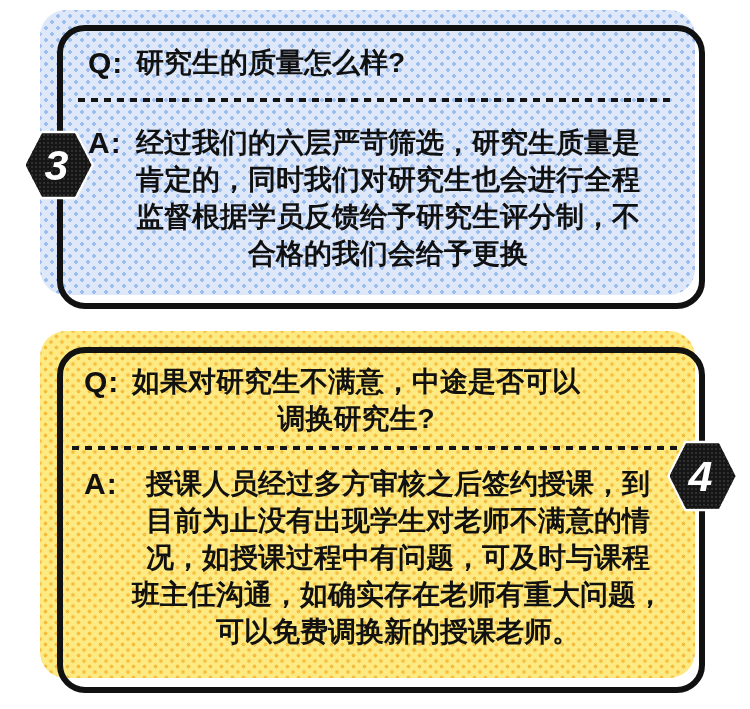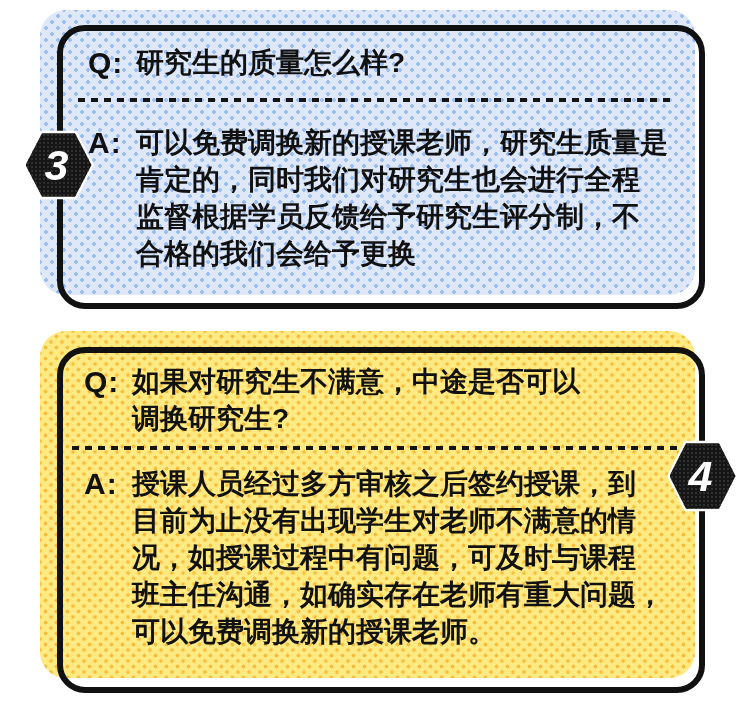--- a/index.html
+++ b/index.html
@@ -69,21 +69,21 @@
 
   
   .qa-row { position: absolute; display: flex; align-items: flex-start; }
   .qa-label {
     flex: none; width: 48px;
     font-size: 30px; font-weight: bold; color: #111111;
     line-height: 37px; letter-spacing: 1px;
   }
   .qa-text {
     font-size: 28px; font-weight: bold; color: #111111;
-    line-height: 37px; white-space: pre;
+    line-height: 37px; white-space: pre; text-align: center;
   }
   .q-row-3 { left: 88px; top: 44px; }
   .a-row-3 { left: 88px; top: 124px; }
   .q-row-4 { left: 84px; top: 363px; }
   .a-row-4 { left: 84px; top: 465px; }
 
   
   .dash {
     position: absolute; height: 3.5px;
     background-image: repeating-linear-gradient(90deg,
@@ -109,21 +109,21 @@
 
     <div class="qa-row q-row-3">
       <span class="qa-label">Q:</span>
       <span class="qa-text">研究生的质量怎么样?</span>
     </div>
 
     <div class="dash dash-3"></div>
 
     <div class="qa-row a-row-3">
       <span class="qa-label">A:</span>
-      <span class="qa-text">可以免费调换新的授课老师，研究生质量是
+      <span class="qa-text">经过我们的六层严苛筛选，研究生质量是
 肯定的，同时我们对研究生也会进行全程
 监督根据学员反馈给予研究生评分制，不
 合格的我们会给予更换</span>
     </div>
   </section>
 
   <section>
     <div class="fill fill-yellow"></div>
     <div class="cborder border-4"></div>
 

